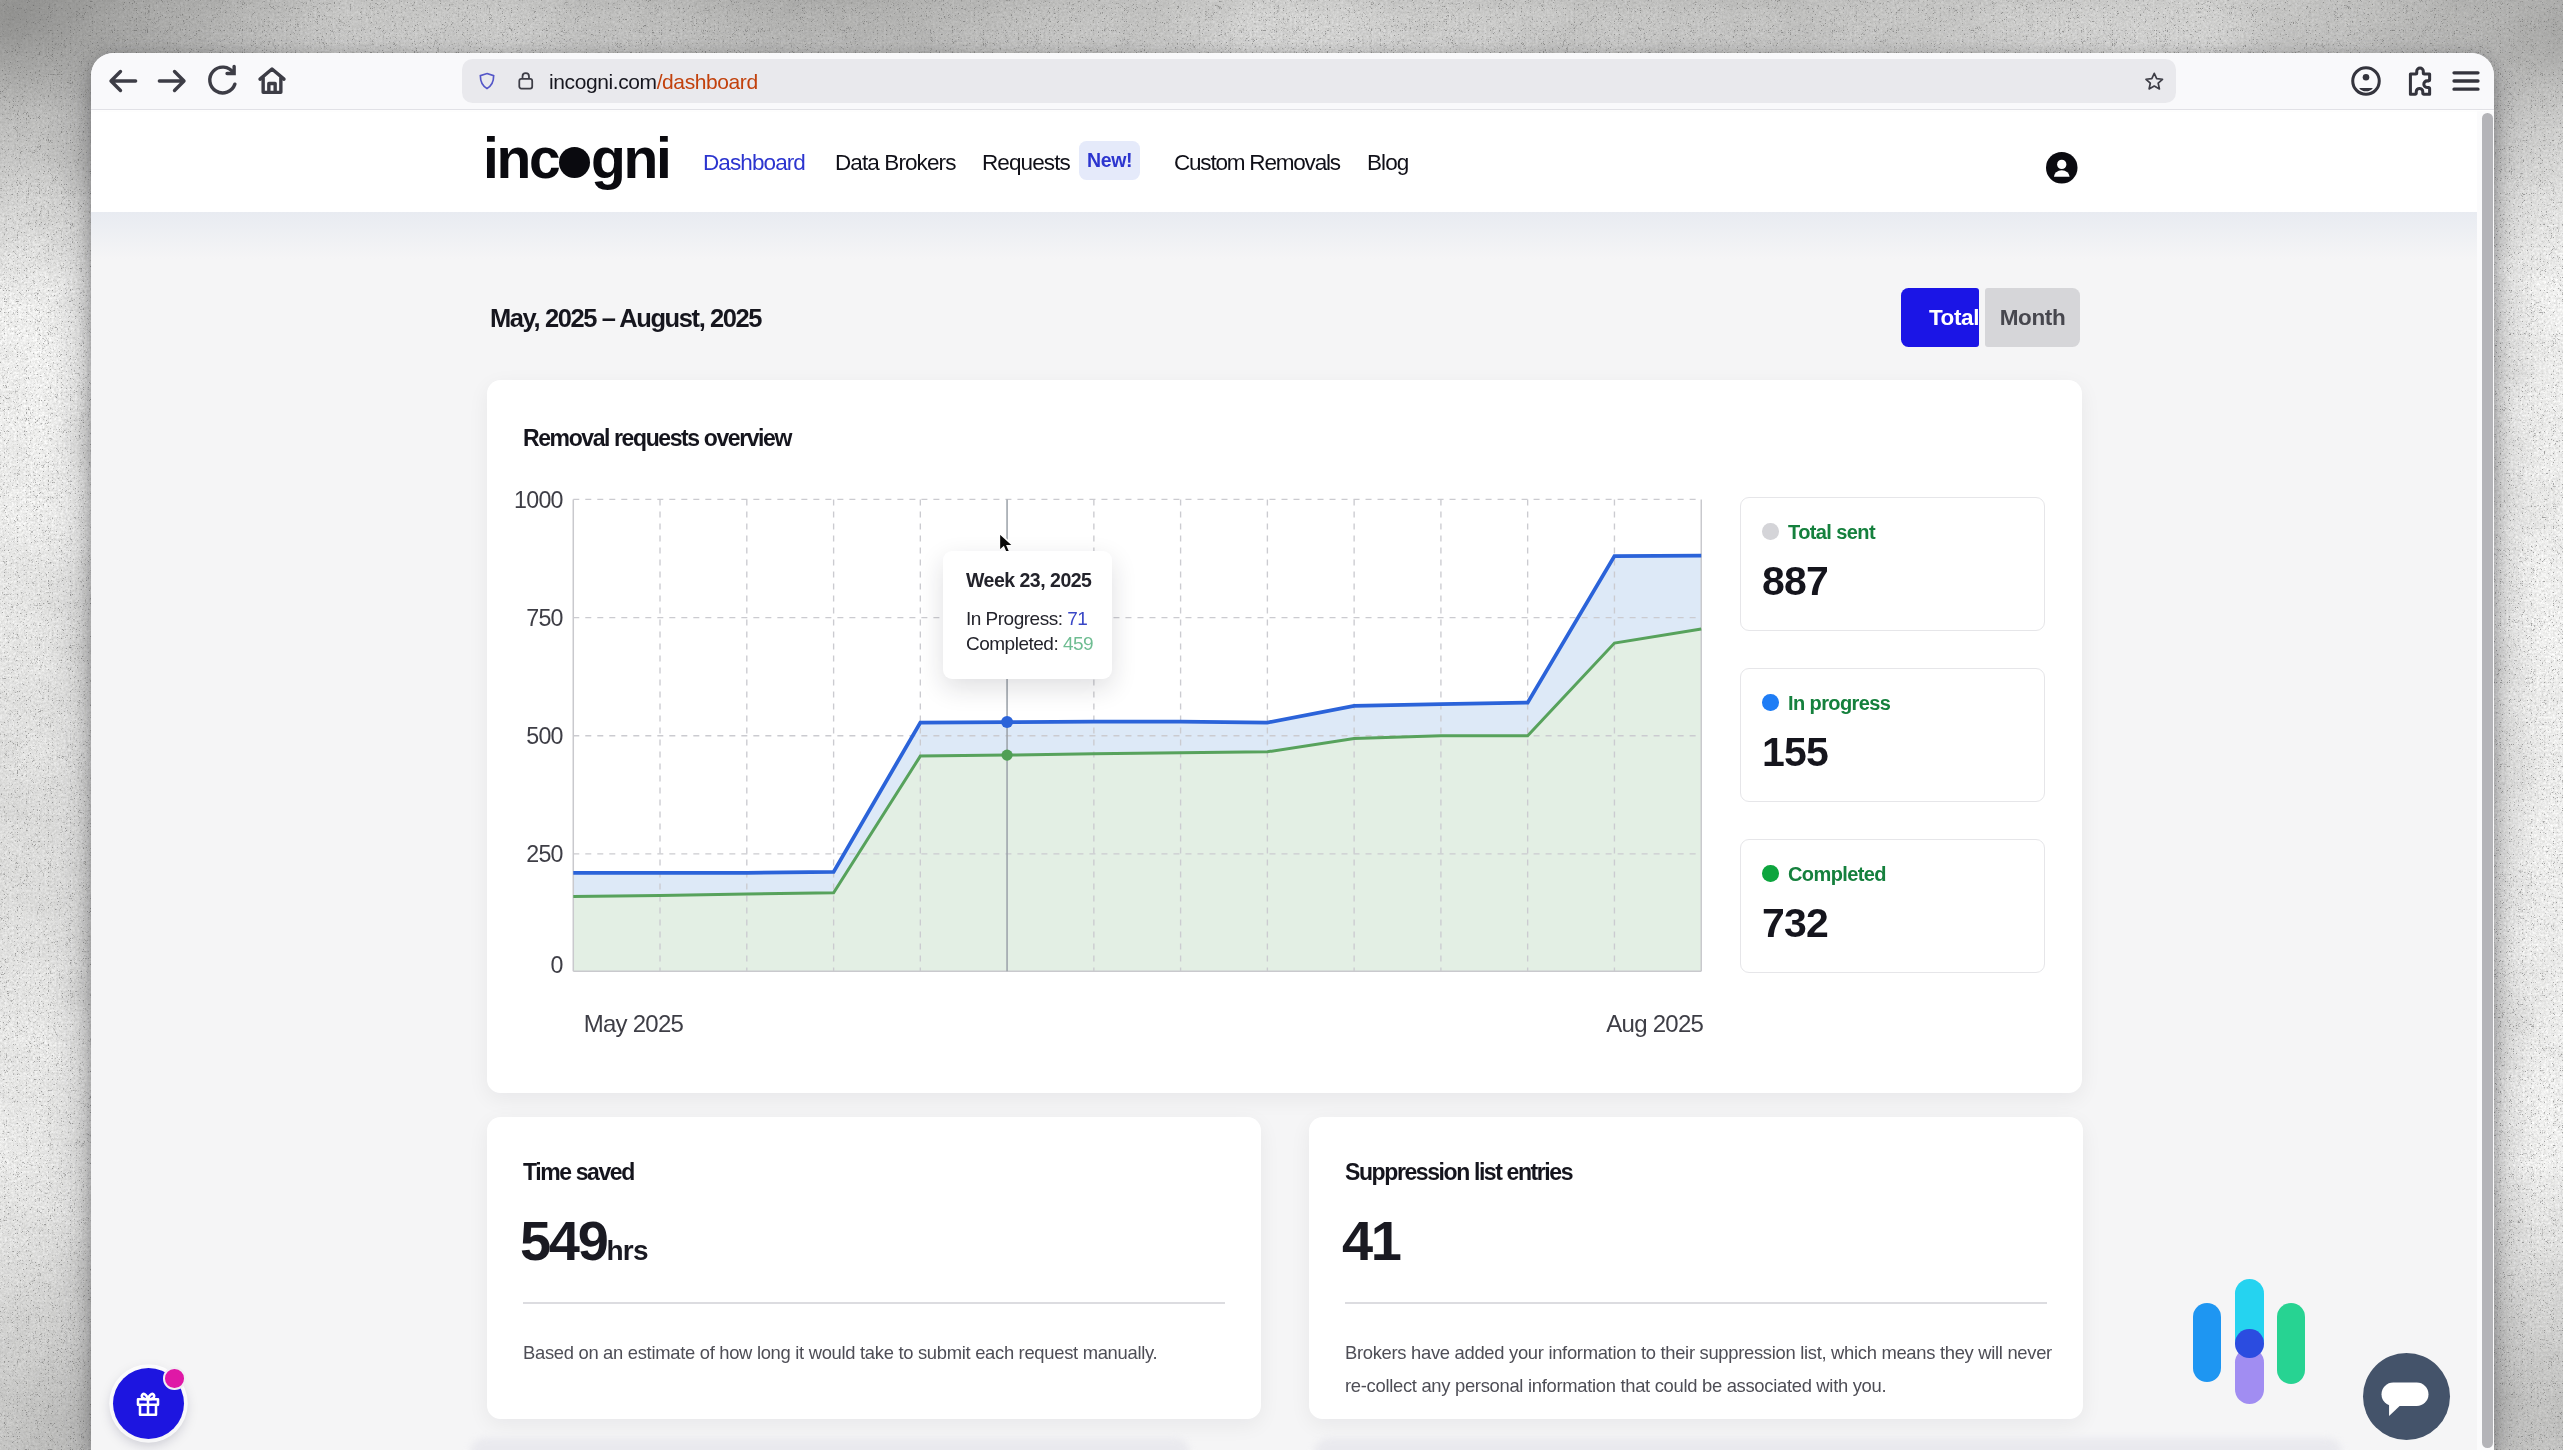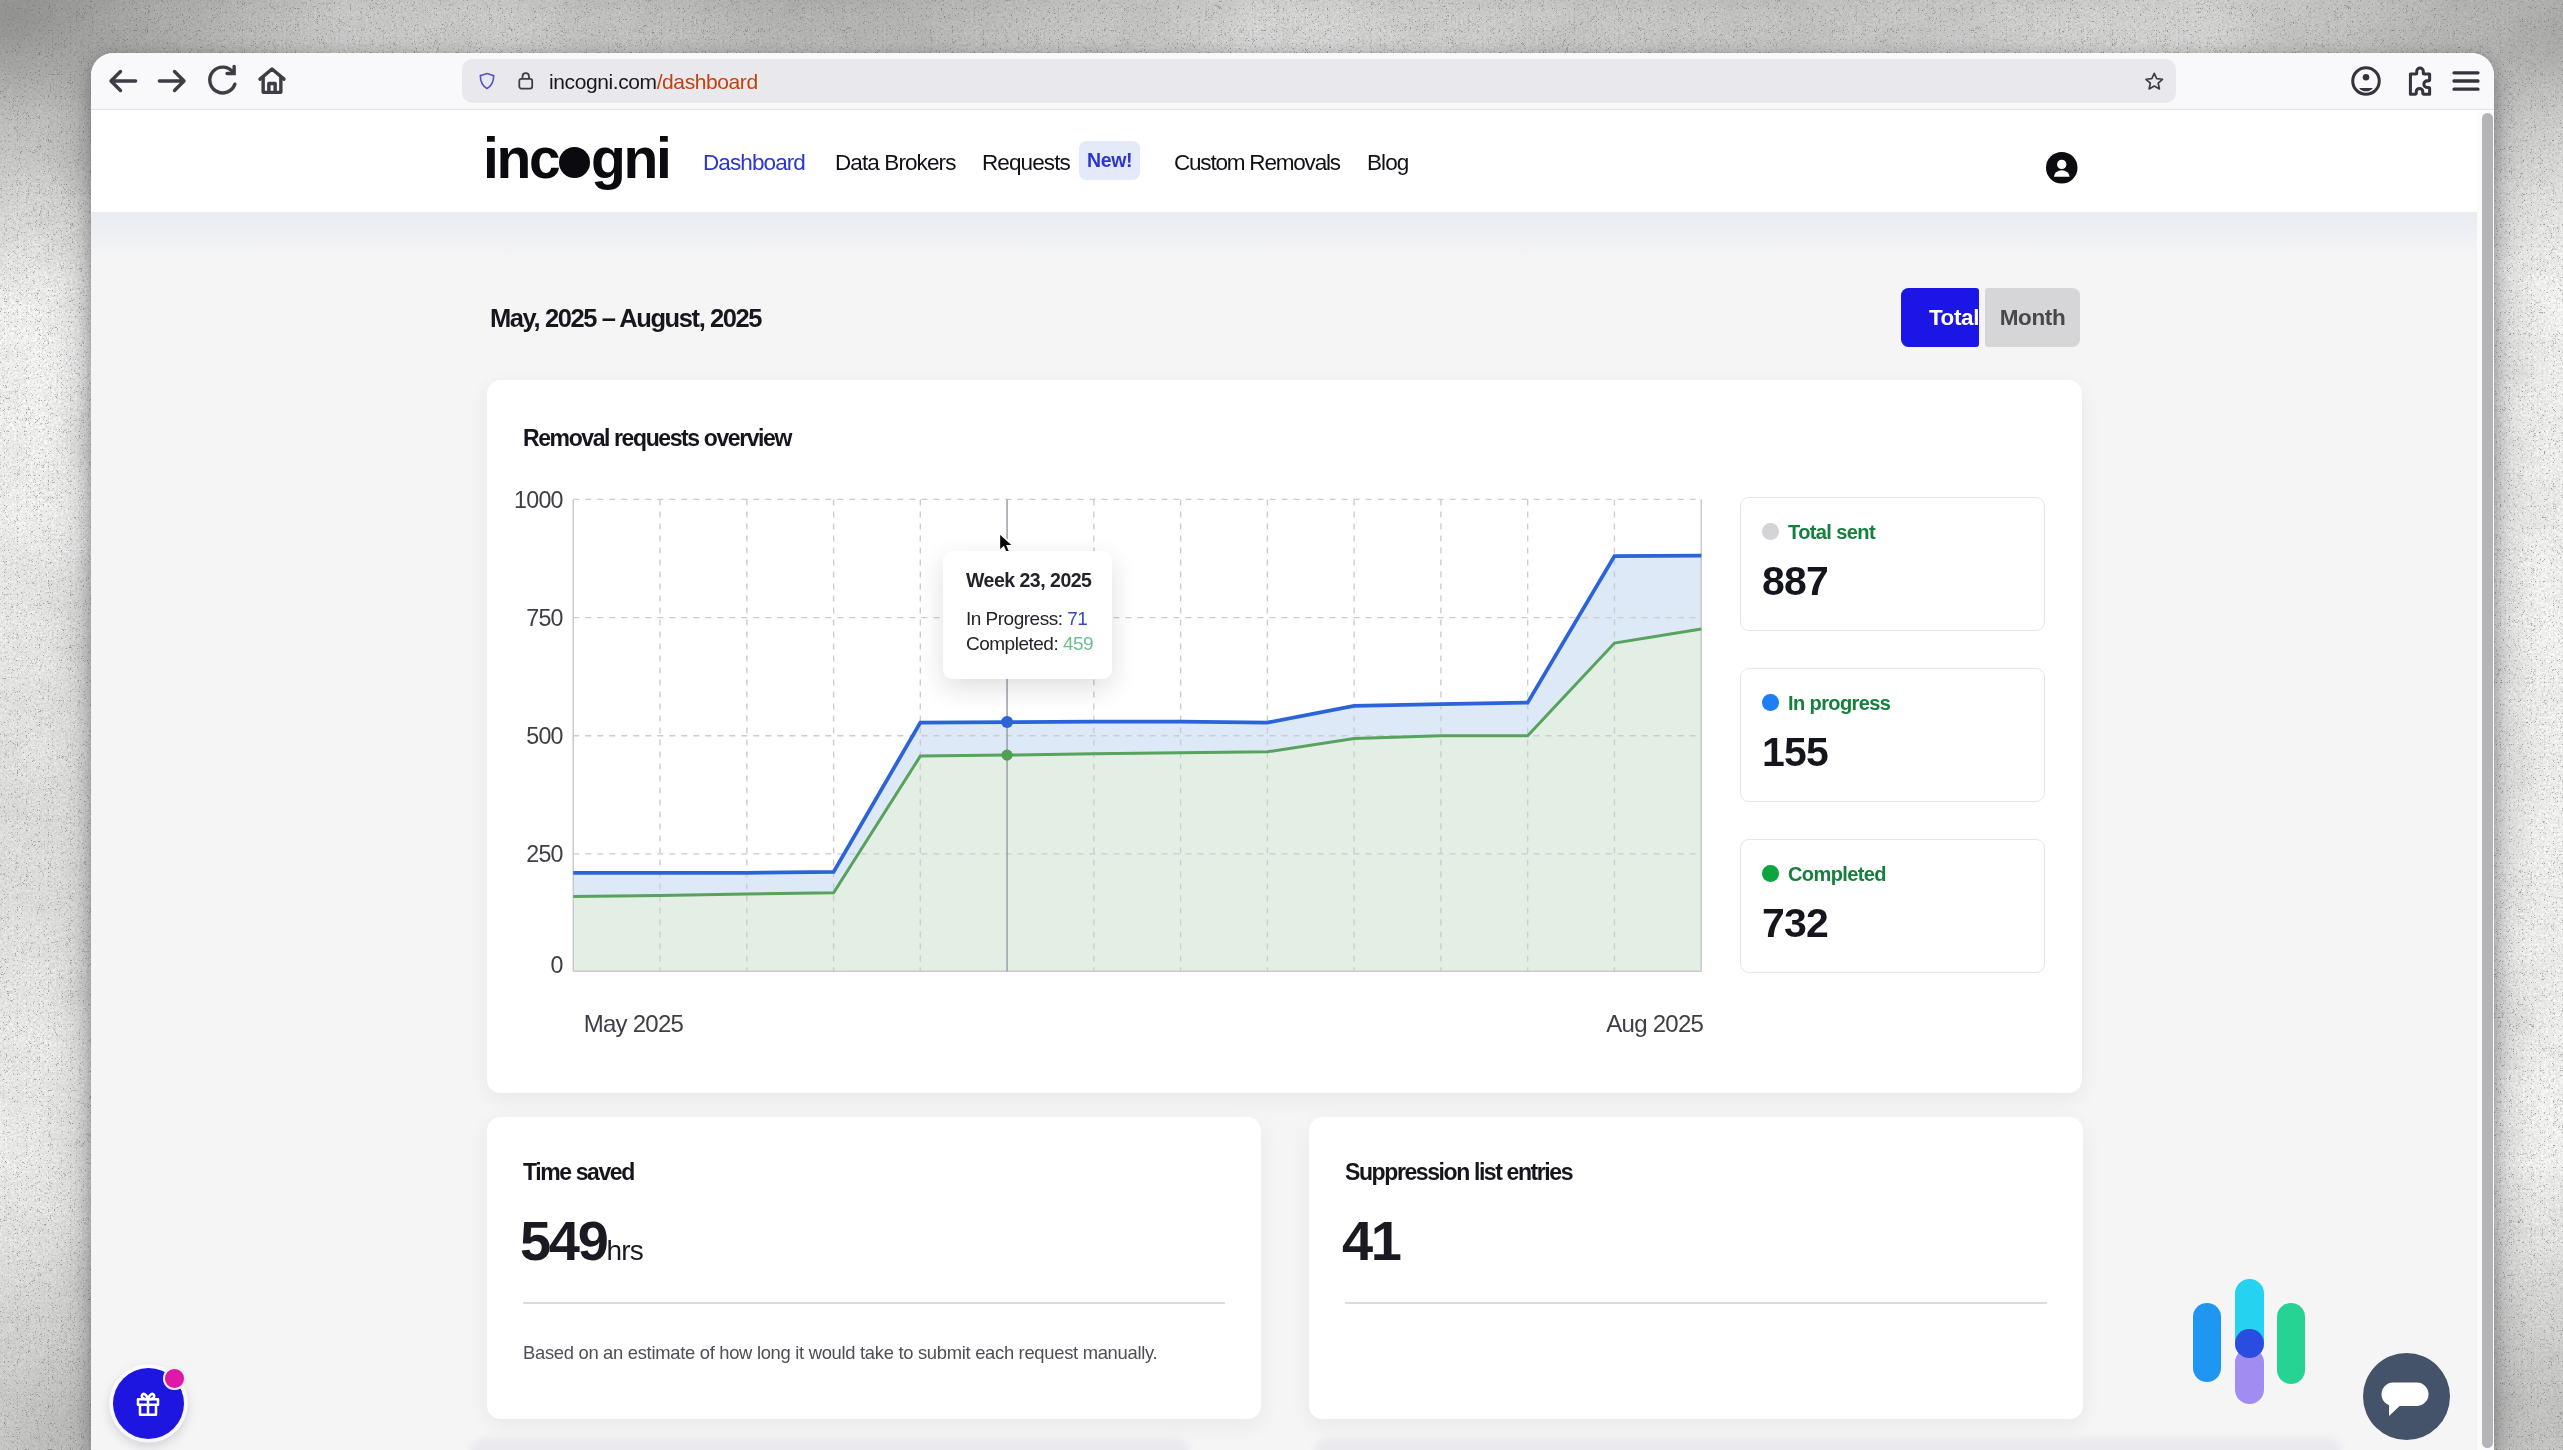--- a/index.html
+++ b/index.html
@@ -60,21 +60,21 @@
   .tooltip .g { color:#6fbd92; }
 
   .statcard { position:absolute; left:1649px; width:305px; height:134px; background:#fff; border:1.5px solid #e6e6e9; border-radius:9px; }
   .statcard .lbl { position:absolute; left:47px; top:23px; font-size:20px; font-weight:bold; letter-spacing:-0.6px; color:#15803d; }
   .statcard .dot { position:absolute; left:21px; top:25px; width:16.5px; height:16.5px; border-radius:50%; }
   .statcard .num { position:absolute; left:21px; top:60px; font-size:41px; font-weight:bold; letter-spacing:-0.8px; color:#15151d; }
 
   .bigcard { position:absolute; top:1064px; height:302px; background:#fff; border-radius:13.5px; box-shadow:0 6px 21px rgba(20,20,30,.06); }
   .bigcard .title { position:absolute; left:36px; top:42px; font-size:23px; font-weight:bold; letter-spacing:-1.4px; color:#15151d; }
   .bigcard .bignum { position:absolute; left:33px; top:91px; font-size:56px; font-weight:bold; letter-spacing:-2.3px; color:#1a1a22; }
-  .bigcard .bignum .unit { font-size:28px; font-weight:normal; letter-spacing:-0.8px; }
+  .bigcard .bignum .unit { font-size:28px; font-weight:bold; letter-spacing:-0.8px; }
   .bigcard .divider { position:absolute; left:36px; top:185px; height:1.5px; background:#dcdce0; }
   .bigcard .para { position:absolute; left:36px; top:219px; width:735px; font-size:18.4px; line-height:33px; letter-spacing:-0.3px; color:#4e4e56; white-space:nowrap; }
 
   .giftbtn { position:absolute; left:22px; top:1315px; width:71px; height:71px; border-radius:50%; background:#1d15e0;
       box-shadow:0 0 0 3.8px rgba(255,255,255,.8), 0 4.5px 13.5px rgba(20,20,60,.25); }
   .giftdot { position:absolute; left:72px; top:1314px; width:22.5px; height:22.5px; border-radius:50%; background:#df18a6; border:2.3px solid #f0eff3; }
 
   .chatbtn { position:absolute; left:2272px; top:1300px; width:87px; height:87px; border-radius:50%; background:#44536a; }
 
   
@@ -271,20 +271,21 @@
   <div class="bigcard" style="left:396px;width:774px">
     <div class="title">Time saved</div>
     <div class="bignum">549<span class="unit">hrs</span></div>
     <div class="divider" style="width:702px"></div>
     <div class="para">Based on an estimate of how long it would take to submit each request manually.</div>
   </div>
   <div class="bigcard" style="left:1218px;width:774px">
     <div class="title">Suppression list entries</div>
     <div class="bignum">41</div>
     <div class="divider" style="width:702px"></div>
+    <div class="para">Brokers have added your information to their suppression list, which means they will never<br>re-collect any personal information that could be associated with you.</div>
   </div>
 
   <div class="giftbtn"></div>
   <svg class="abs" style="left:41px;top:1335px;z-index:5" width="32" height="32" viewBox="0 0 24 24" fill="none" stroke="#fff" stroke-width="1.9" stroke-linejoin="round">
     <rect x="4.5" y="8.5" width="15" height="4"></rect>
     <path d="M6 12.5 V 20 H 18 V 12.5"></path>
     <path d="M12 8.5 V 20"></path>
     <path d="M12 8.5 C 8 8.5 6.8 6.8 7.6 5.2 C 8.4 3.8 11 4.2 12 8.5 C 13 4.2 15.6 3.8 16.4 5.2 C 17.2 6.8 16 8.5 12 8.5 Z"></path>
   </svg>
   <div class="giftdot"></div>

